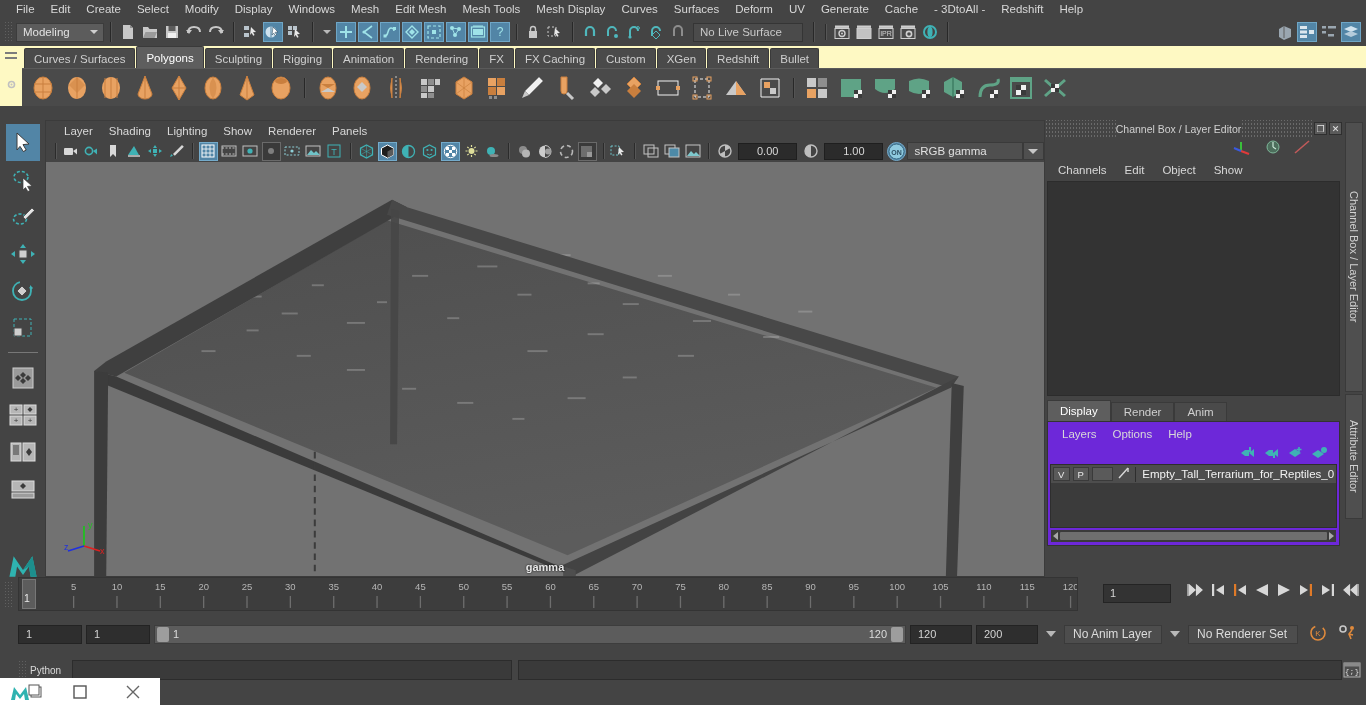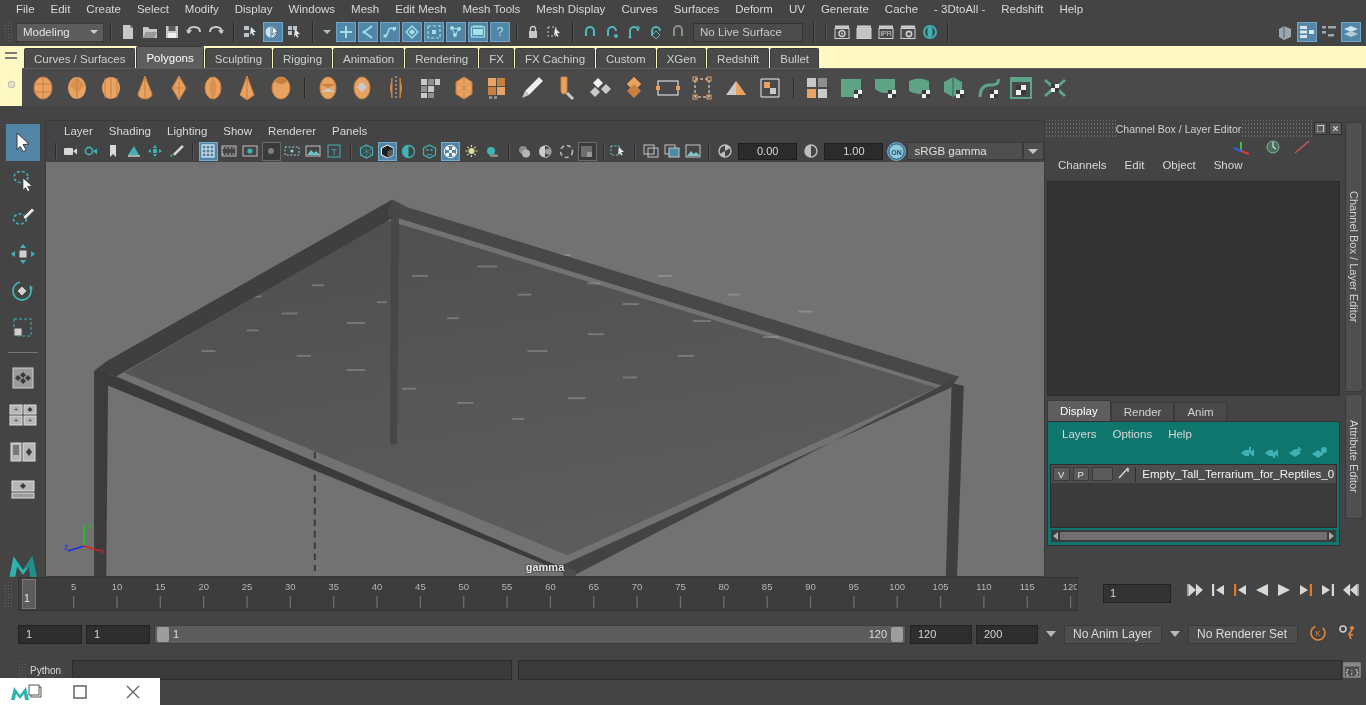--- a/index.html
+++ b/index.html
@@ -75,28 +75,28 @@
 
   
   #rightpanel { position:absolute; right:24px; top:120px; width:297px; bottom:128px; background:#444444; }
   #rp-title { height:17px; display:flex; align-items:center; font-size:10.5px; color:#d0d0d0; }
   .titledots { flex:1; height:17px;
      background-image:radial-gradient(#6a6a6a 0.8px, transparent 0.9px);
      background-size:3px 4px; background-position:0 6px; }
   .winbtn { width:13px;height:13px;background:#5a5a5a;border:1px solid #2f2f2f;margin-left:2px;
      display:flex;align-items:center;justify-content:center;font-size:9px;color:#e4e4e4;}
   #rp-iconrow { height:22px; display:flex; align-items:center; justify-content:flex-end; padding-right:30px; gap:10px;}
-  #rp-menu { height:22px; display:flex; align-items:flex-start; padding-left:4px;}
+  #rp-menu { height:22px; display:flex; align-items:center; padding-left:4px;}
   #rp-menu .mi { padding:0 9px; font-size:11.5px; color:#d8d8d8;}
   #channelarea { margin:0 2px; height:215px; background:#333333; border:1px solid #2c2c2c;}
   #layertabs { display:flex; align-items:flex-end; height:21px; padding-left:2px; margin-top:4px;}
   .ltab { height:19px; padding:0 12px; line-height:19px; font-size:11.5px; color:#cfcfcf;
      background:#4a4a4a; border:1px solid #3a3a3a; border-bottom:none;}
   .ltab.on { background:#5e5e5e; color:#ffffff; height:21px; line-height:21px;}
-  #layerbody { margin:0 2px 0 2px; background:#0f766e; border:1px solid #333; padding:2px;}
+  #layerbody { margin:0 2px 0 2px; background:#6d28d9; border:1px solid #333; padding:2px;}
   #layermenu { height:20px; display:flex; align-items:center; padding-left:4px;}
   #layermenu .mi { padding:0 8px; font-size:11.5px; color:#d8d8d8;}
   #layerbtns { height:20px; display:flex; align-items:center; justify-content:flex-end; gap:8px; padding-right:10px;}
   #layerlist { height:64px; background:#3b3b3b; border:1px solid #2e2e2e;}
   .layerrow { display:flex; align-items:center; height:18px; background:#4d4d4d; padding:0 2px; gap:3px;}
   .lbtn { width:17px;height:14px; background:#5a5a5a; border:1px solid #3a3a3a; font-size:9.5px;
      display:flex;align-items:center;justify-content:center; color:#e8e8e8;}
   .lbtn.blank{ width:22px; }
   .layername { font-size:11.5px; color:#f2f2f2; white-space:nowrap; overflow:hidden; padding-left:3px;}
   #layerscroll { height:12px; margin:2px 1px 1px; background:#3b3b3b; display:flex; align-items:center;}

